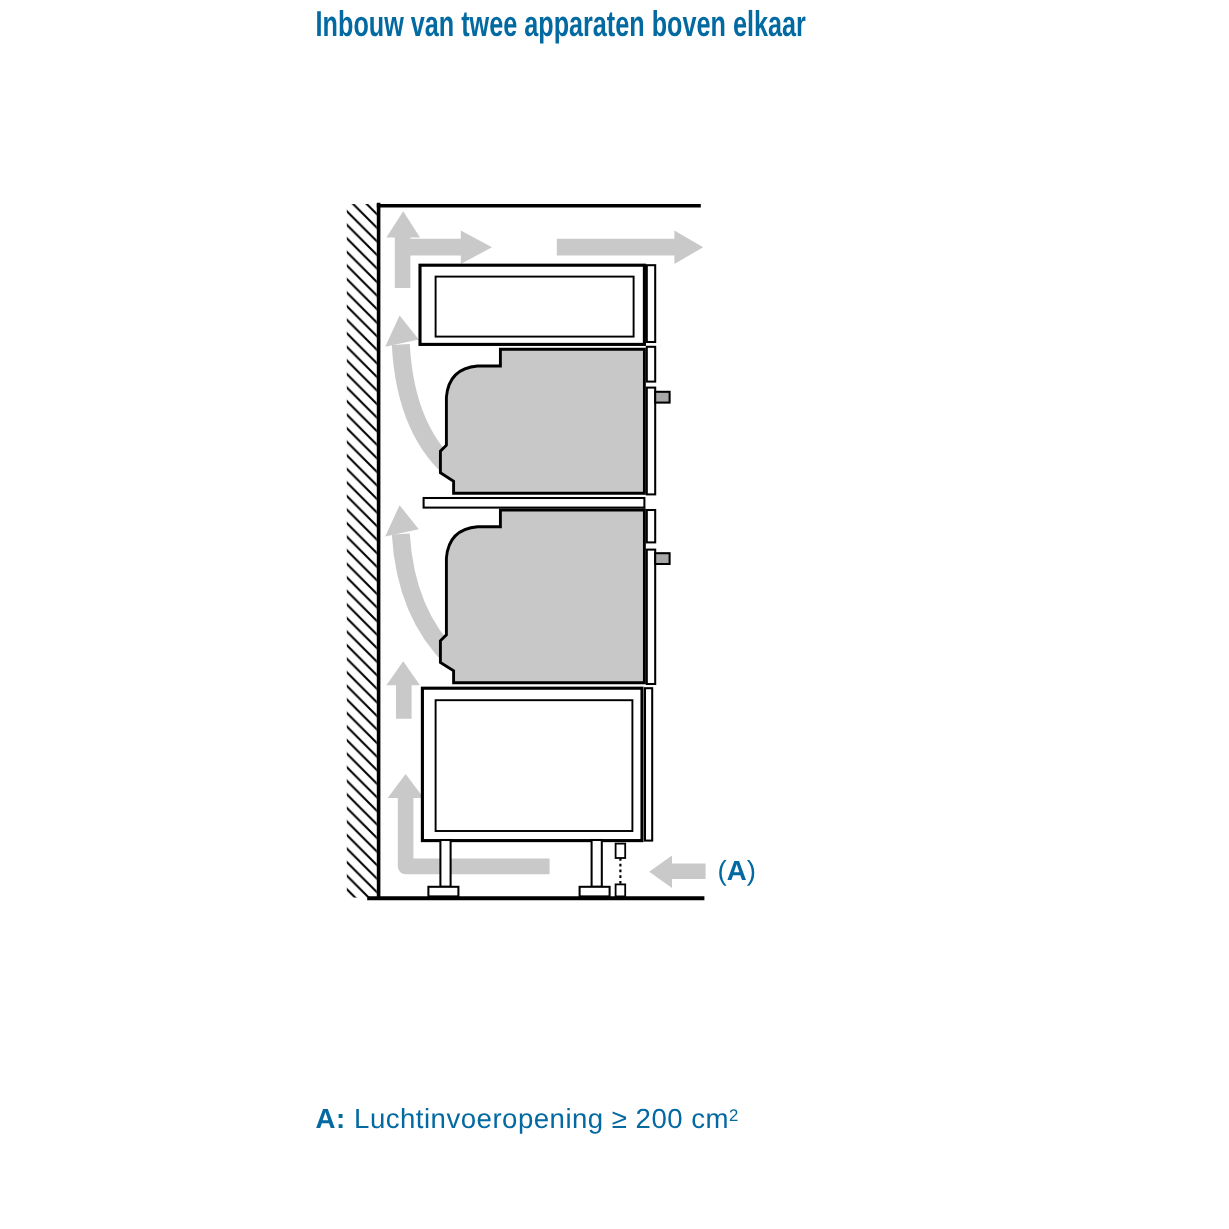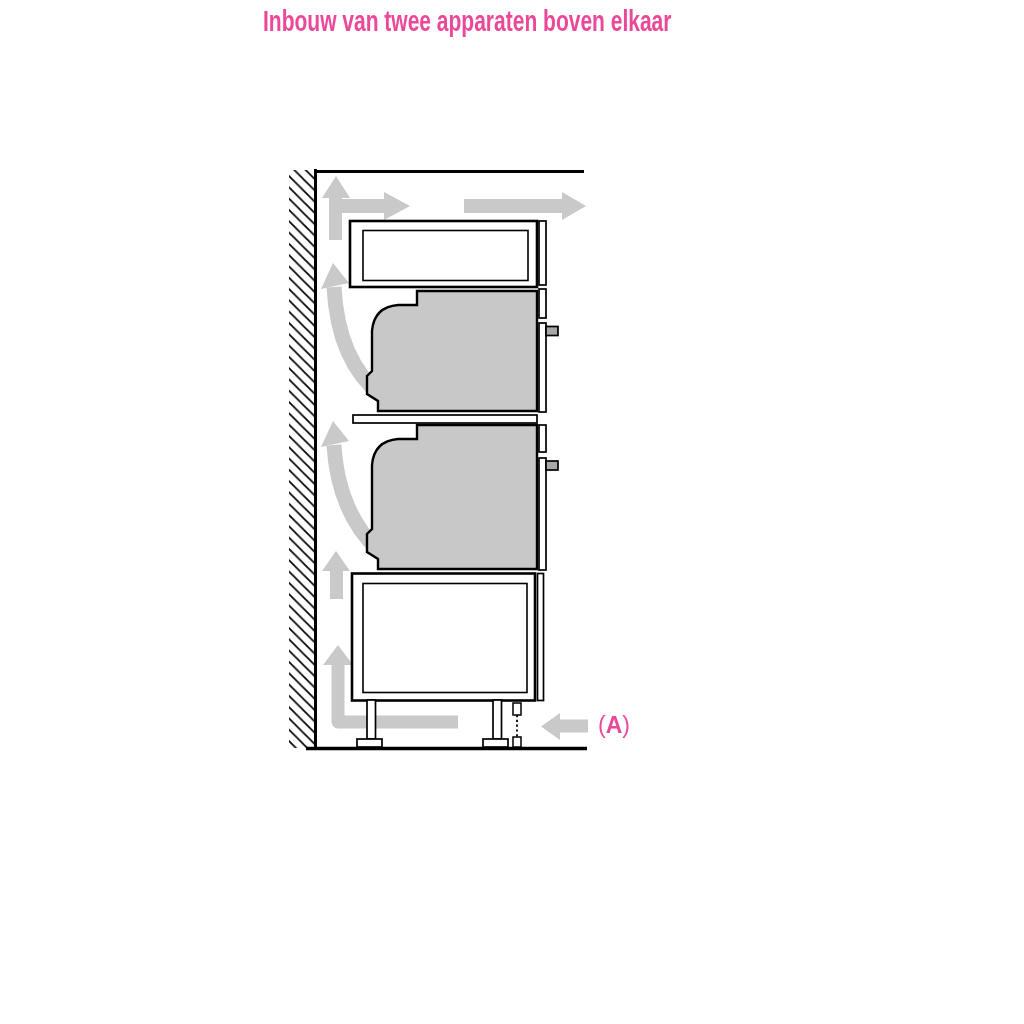--- a/index.html
+++ b/index.html
@@ -1,18 +1,18 @@
 <!DOCTYPE html>
 <html><head>
 <meta charset="utf-8">
 <style>
   html,body{margin:0;padding:0;background:#ffffff;}
   .screen{
     position:relative;width:880px;height:1024px;background:#ffffff;overflow:hidden;
-    font-family:"Liberation Sans","DejaVu Sans",sans-serif;color:#ec4899;
+    font-family:"Liberation Sans","DejaVu Sans",sans-serif;color:#0369a1;
   }
   .diagram-svg{position:absolute;left:0;top:0;}
   .page-title,.page-subtitle{
     position:absolute;left:263px;margin:0;font-size:30px;font-weight:bold;line-height:34px;
     white-space:nowrap;letter-spacing:0;
   }
   .page-title{top:4px;}
   .page-subtitle{top:49px;}
   .condense{display:inline-block;transform:scaleX(0.70);transform-origin:0 0;}
   .label-a{
@@ -97,14 +97,15 @@
     <rect x="493" y="700" width="8.5" height="39" fill="#ffffff" stroke="#000" stroke-width="1.7"></rect>
     <rect x="483" y="739" width="25" height="8" fill="#ffffff" stroke="#000" stroke-width="1.7"></rect>
 
     <rect x="513" y="703" width="8" height="12" fill="#ffffff" stroke="#000" stroke-width="1.5"></rect>
     <line x1="517" y1="715" x2="517" y2="737" stroke="#000" stroke-width="1.8" stroke-dasharray="2.2,2.6"></line>
     <rect x="513" y="737" width="8" height="10" fill="#ffffff" stroke="#000" stroke-width="1.5"></rect>
   </svg>
 
   <div class="label-a"><span>(</span><span class="letter">A</span><span>)</span></div>
 
+  <p class="footnote"><span class="fn-prefix">A:</span><span>Luchtinvoeropening ≥ 200 cm</span><sup>2</sup></p>
 
 </div>
 
 </body></html>

